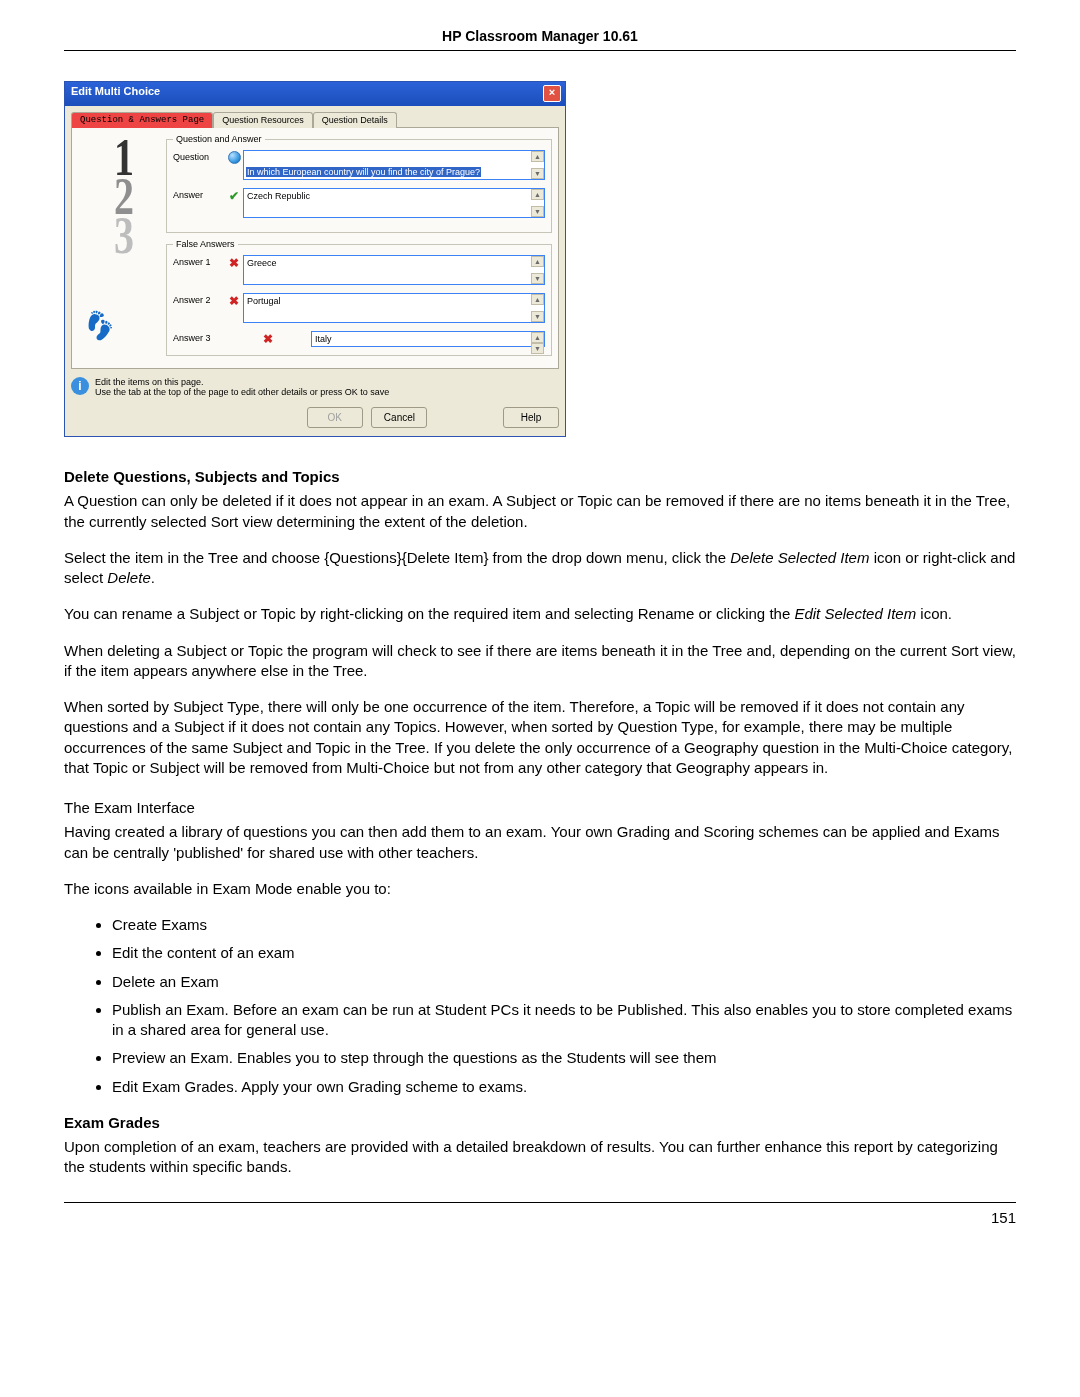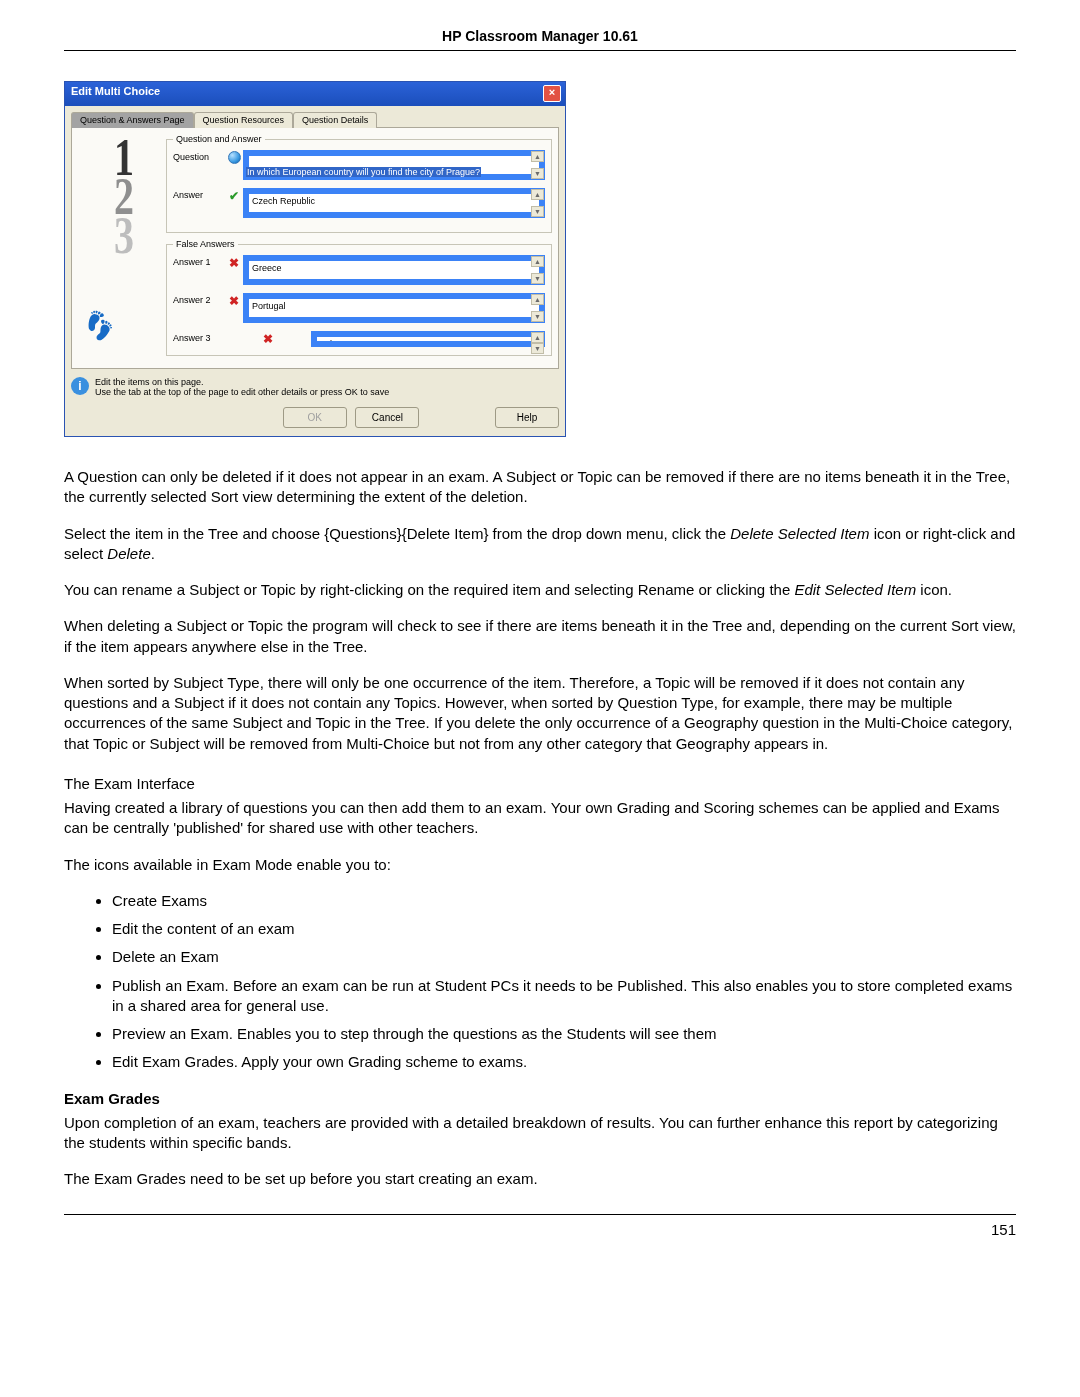--- a/index.html
+++ b/index.html
@@ -78,22 +78,23 @@
     border: 1px solid #aca899;
     border-bottom: none;
     background: #ece9d8;
     margin-right: 0px;
     font-size: 9px;
     border-top-left-radius: 3px;
     border-top-right-radius: 3px;
     position: relative;
   }
   .dlg-tab.active {
-    background: #a3a3a3;
+    background: #ef4444;
     z-index: 2;
+    font-family: Liberation Mono, monospace;
   }
   .dlg-body {
     margin: 0 6px 6px 6px;
     border: 1px solid #aca899;
     border-top: 1px solid #aca899;
     background: #fbfaf6;
     padding: 6px;
     margin-top: -1px;
   }
   .dlg-row {
@@ -160,21 +161,21 @@
     flex: 1;
     position: relative;
   }
   .field-text textarea {
     width: 100%;
     height: 30px;
     font-family: Tahoma, sans-serif;
     font-size: 9px;
     padding: 2px 28px 2px 3px;
     box-sizing: border-box;
-    border: 6px solid #3b82f6;
+    border: 1px solid #3b82f6;
     background: #fff;
     resize: none;
   }
   .field-text .sel {
     background: #3166c7;
     color: #fff;
   }
   .scroll-arrows {
     position: absolute;
     right: 1px;
@@ -219,21 +220,21 @@
     margin-right: 6px;
     font-size: 12px;
     flex: none;
   }
   .dlg-btns {
     background: #ece9d8;
     padding: 4px 6px 8px 6px;
     text-align: right;
   }
   .dlg-btns button {
-    width: 64px;
+    width: 56px;
     height: 21px;
     font-family: Tahoma, sans-serif;
     font-size: 10px;
     background: #ece9d8;
     border: 1px solid #9e9a85;
     border-radius: 3px;
     margin-left: 6px;
   }
   .dlg-btns button:disabled {
     color: #a0a0a0;
@@ -369,20 +370,21 @@
     </div>
     <div class="dlg-btns">
       <button disabled="">OK</button>
       <button>Cancel</button>
       <span class="gap"></span>
       <button>Help</button>
     </div>
   </div>
 
   <div class="content">
+    <div class="section-title">Delete Questions, Subjects and Topics</div>
     <p>A Question can only be deleted if it does not appear in an exam. A Subject or Topic can be removed if there are no items beneath it in the Tree, the currently selected Sort view determining the extent of the deletion.</p>
     <p>
       <span>Select the item in the Tree and choose {Questions}{Delete Item} from the drop down menu, click the </span><em>Delete Selected Item</em><span> icon or right-click and select </span><em>Delete</em><span>.</span>
     </p>
     <p>
       <span>You can rename a Subject or Topic by right-clicking on the required item and selecting Rename or clicking the </span><em>Edit Selected Item</em><span> icon.</span>
     </p>
     <p>When deleting a Subject or Topic the program will check to see if there are items beneath it in the Tree and, depending on the current Sort view, if the item appears anywhere else in the Tree.</p>
     <p>When sorted by Subject Type, there will only be one occurrence of the item. Therefore, a Topic will be removed if it does not contain any questions and a Subject if it does not contain any Topics. However, when sorted by Question Type, for example, there may be multiple occurrences of the same Subject and Topic in the Tree. If you delete the only occurrence of a Geography question in the Multi-Choice category, that Topic or Subject will be removed from Multi-Choice but not from any other category that Geography appears in.</p>
 
@@ -393,18 +395,17 @@
       <li>Create Exams</li>
       <li>Edit the content of an exam</li>
       <li>Delete an Exam</li>
       <li>Publish an Exam. Before an exam can be run at Student PCs it needs to be Published. This also enables you to store completed exams in a shared area for general use.</li>
       <li>Preview an Exam. Enables you to step through the questions as the Students will see them</li>
       <li>Edit Exam Grades. Apply your own Grading scheme to exams.</li>
     </ul>
 
     <div class="section-title">Exam Grades</div>
     <p>Upon completion of an exam, teachers are provided with a detailed breakdown of results. You can further enhance this report by categorizing the students within specific bands.</p>
-    <p>The Exam Grades need to be set up before you start creating an exam.</p>
   </div>
 
   <hr class="footer-rule">
   <div class="page-number">151</div>
 </div>
 
 </body></html>

